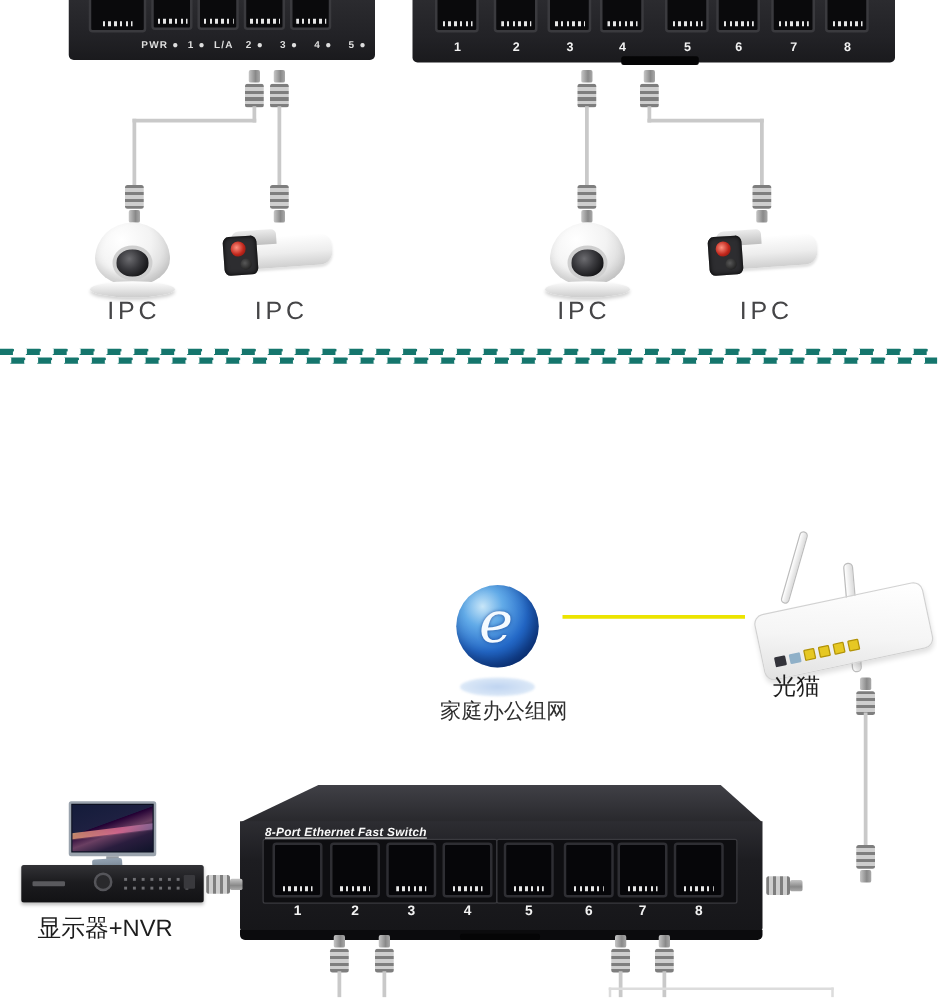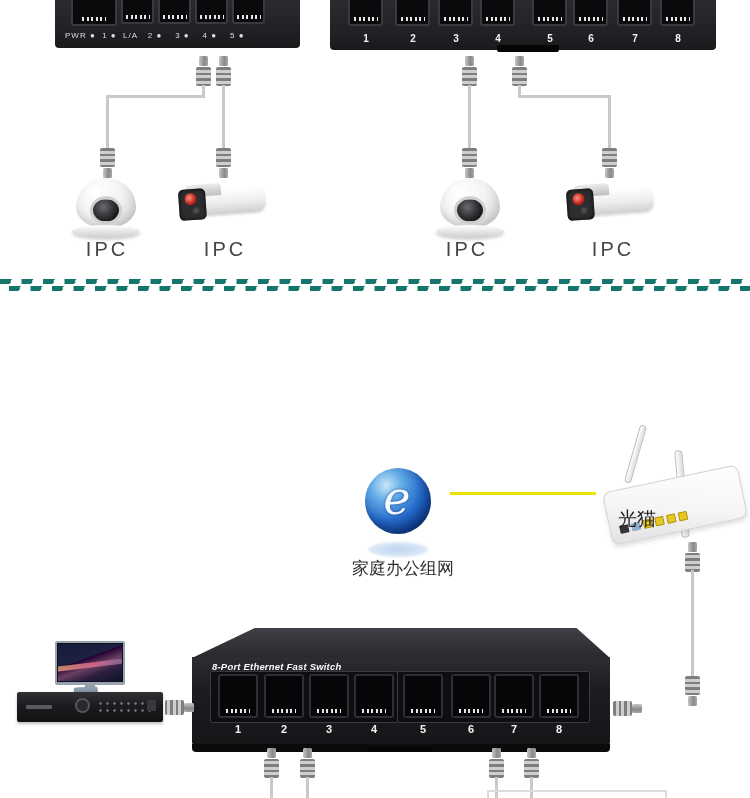--- a/index.html
+++ b/index.html
@@ -8,21 +8,21 @@
     background:#ffffff; font-family:"Liberation Sans", sans-serif;
   }
   #stage * { box-sizing:border-box; }
   .abs { position:absolute; }
 
   
   .sw { position:absolute; background:linear-gradient(180deg,#2b2b2f 0%,#222226 60%,#1a1a1d 100%); border-radius:0 0 4px 4px; }
   .jack { position:absolute; background:#0a0a0c; border:2px solid #3a3a3e; border-radius:3px; }
   .jack .pins { position:absolute; bottom:3px; left:50%; transform:translateX(-50%);
     width:24px; height:4px; background:repeating-linear-gradient(90deg,#e6e6e6 0 2px,transparent 2px 4.6px); }
-  .swlabel { position:absolute; color:#dedede; font-size:8px; font-weight:normal; letter-spacing:1px; white-space:nowrap; }
+  .swlabel { position:absolute; color:#dedede; font-size:8px; font-weight:bold; letter-spacing:1px; white-space:nowrap;margin-left:48px; }
   .portnum { position:absolute; width:24px; text-align:center; color:#f2f2f2; font-size:10px; font-weight:bold; }
   .swtab { position:absolute; background:#050506; border-radius:2px; }
 
   
   .msw-top { position:absolute; clip-path:polygon(15% 0, 92% 0, 100% 100%, 0 100%);
     background:linear-gradient(180deg,#404046 0%,#28282c 100%); }
   .msw-front { position:absolute; background:linear-gradient(180deg,#2d2d32 0%,#1d1d21 35%,#161619 100%); border-radius:0 0 3px 3px; }
   .msw-title { position:absolute; color:#fafafa; font-size:9.5px; font-weight:bold; font-style:italic; letter-spacing:.2px; white-space:nowrap; }
   .pgroup { position:absolute; background:#0e0e11; border:1px solid #3a3a3f; border-radius:2px; }
   .msw-front .jack { border-color:#2e2e33; background:#060609; }
@@ -289,21 +289,21 @@
     <div class="modem-body" style="left:10px;top:62px;width:138px;height:54px;">
       <div class="modem-ports">
         <i class="mp dark"></i>
           <i class="mp blue"></i>
           <i class="mp yellow"></i>
           <i class="mp yellow"></i>
           <i class="mp yellow"></i>
           <i class="mp yellow"></i>
       </div>
     </div>
-    <div class="devlabel" style="left:22px;top:90px;">光猫</div>
+    <div class="devlabel" style="left:22px;top:120px;">光猫</div>
   </div>
 
   <div class="plug-v" style="left:685px;top:542px;">
       <i class="ph"></i>
       <i class="pb"></i>
     </div>
   <div class="cable" style="left:691px;top:570px;width:3px;height:108px;"></div>
   <div class="plug-v down" style="left:685px;top:676px;">
       <i class="ph"></i>
       <i class="pb"></i>
@@ -389,14 +389,15 @@
       </div>
   </div>
   <div class="stand-neck" style="left:85px;top:685px;width:10px;height:6px;"></div>
   <div class="stand-foot" style="left:74px;top:687px;width:24px;height:16px;"></div>
   <div class="nvr" style="left:17px;top:692px;width:146px;height:30px;">
     <i class="logo"></i>
     <i class="knob"></i>
     <i class="btns"></i>
     <i class="sq"></i>
   </div>
+  <div class="devlabel" style="left:30px;top:730px;">显示器+NVR</div>
 
 </div>
 
 </body></html>

